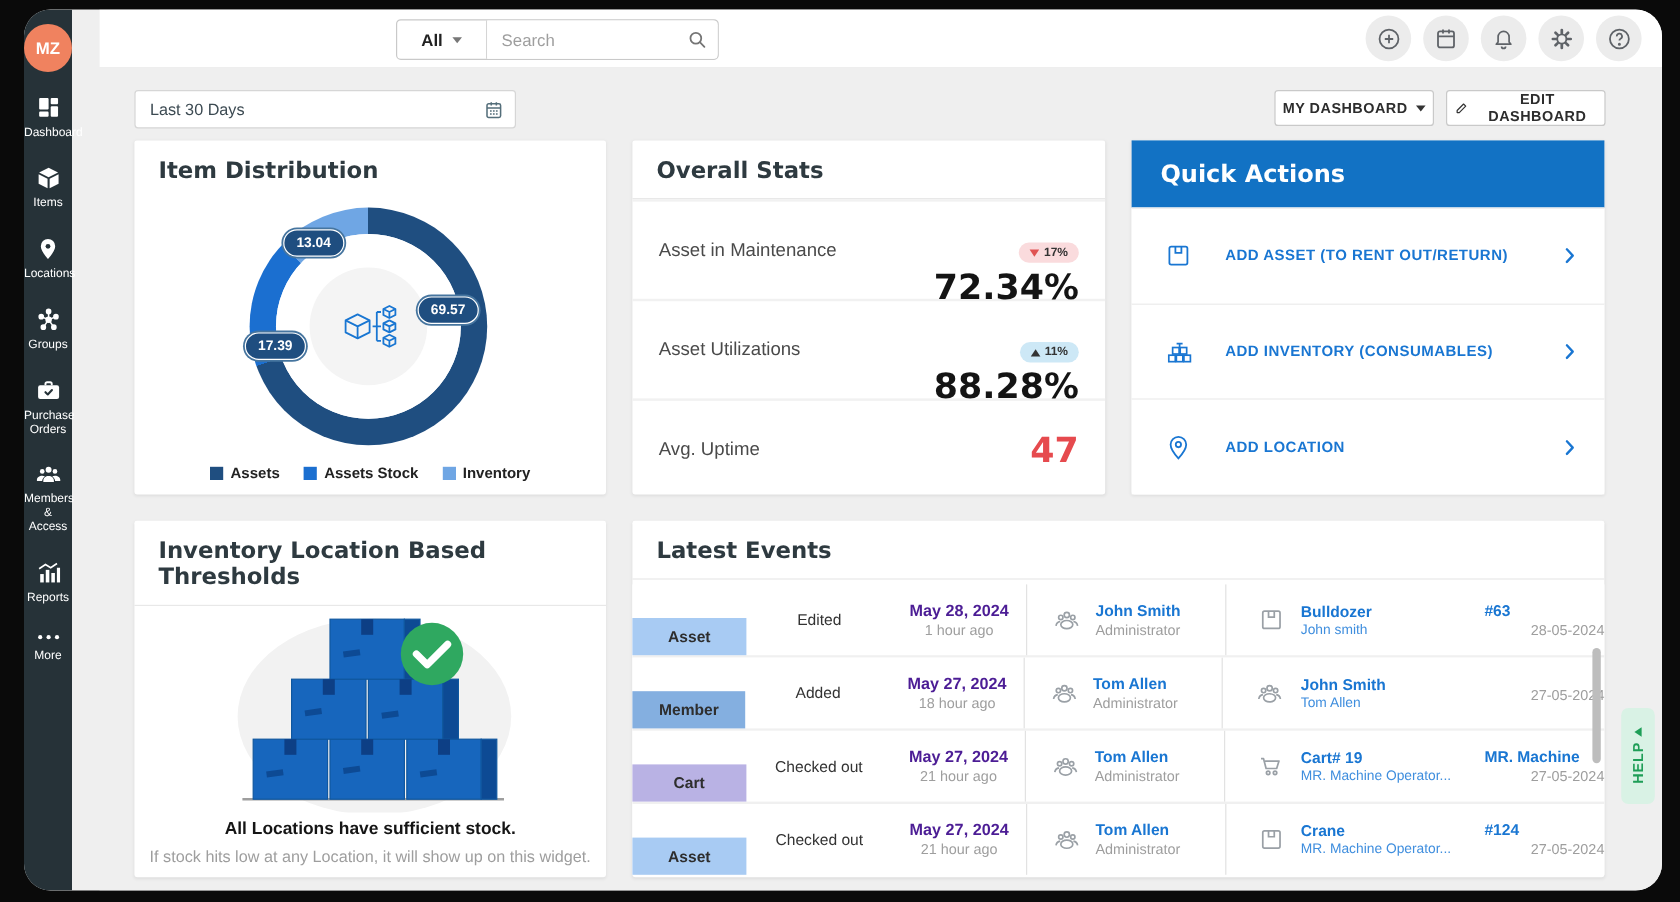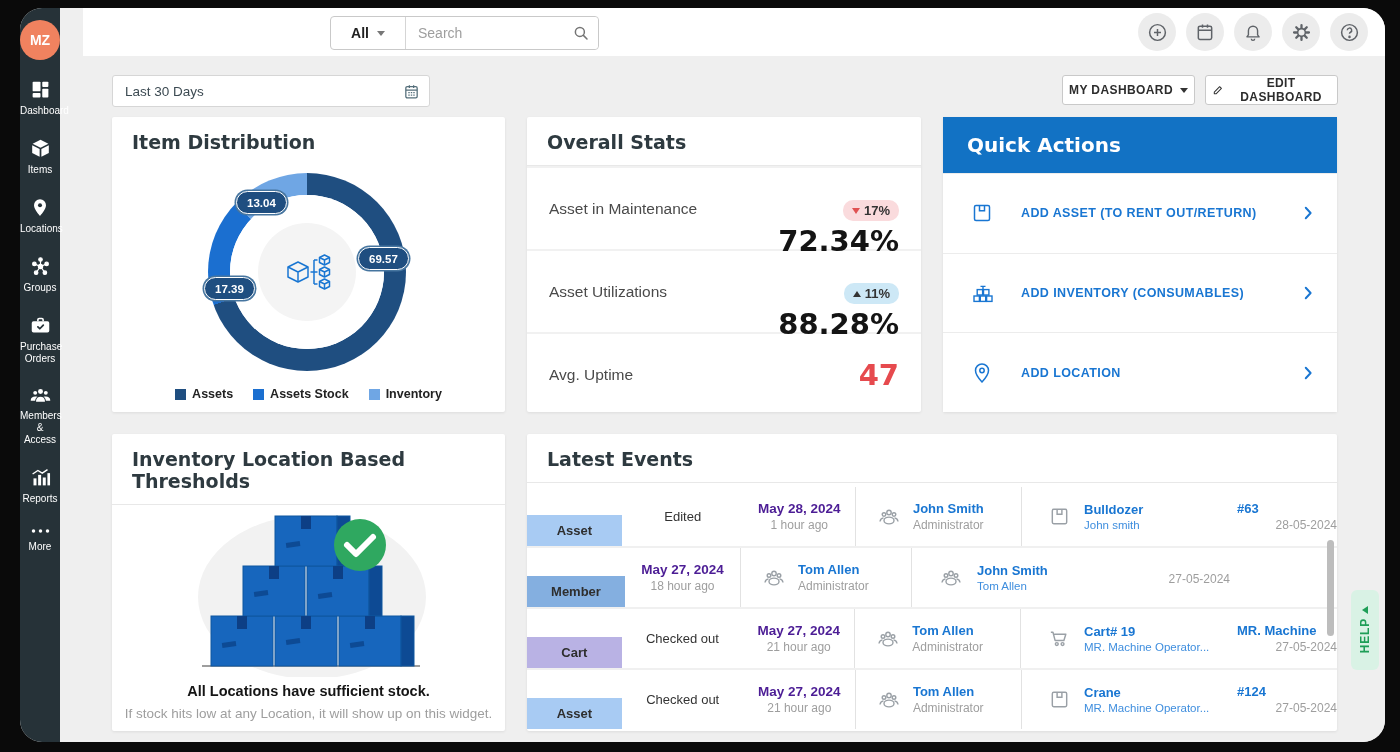--- a/index.html
+++ b/index.html
@@ -57,35 +57,35 @@
 
   
   .card-dist{left:29px;top:61px;width:393px;height:295px;}
   .donut{position:absolute;left:96px;top:56px;width:198px;height:198px;border-radius:50%;}
   .donut::before{content:'';position:absolute;inset:22px;background:#fff;border-radius:50%;}
   .donut-center{position:absolute;left:50px;top:50px;width:98px;height:98px;border-radius:50%;
                 background:#f4f4f4;display:flex;align-items:center;justify-content:center;}
   .pill{position:absolute;height:21px;padding:0 10px;border-radius:12px;background:#1f4e80;
         border:1.5px solid #fff;box-shadow:0 0 0 1.5px #46759f;color:#fff;font-size:11.5px;
         font-weight:bold;display:flex;align-items:center;}
-  .pill-a{left:246px;top:130px;}
+  .pill-a{left:236px;top:130px;}
   .pill-b{left:92px;top:160px;}
   .pill-c{left:124px;top:74px;}
   .legend{position:absolute;left:0;bottom:11px;width:100%;display:flex;justify-content:center;gap:20px;}
   .legend-item{display:flex;align-items:center;gap:6px;font-size:12.5px;font-weight:bold;color:#222;}
   .swatch{width:11px;height:11px;display:inline-block;}
 
   
   .card-stats{left:444px;top:61px;width:394px;height:295px;}
   .stat-row{height:83px;box-sizing:border-box;border-top:2px solid #f1f1f1;padding:0 22px;
             display:flex;align-items:center;justify-content:space-between;}
   .stat-row:first-of-type{border-top:none;}
   .stat-label{font-size:15.5px;color:#4a4a4a;}
   .stat-right{text-align:right;display:flex;flex-direction:column;align-items:flex-end;gap:3px;}
-  .badge{display:inline-flex;align-items:center;gap:4px;font-size:13px;font-weight:bold;
+  .badge{display:inline-flex;align-items:center;gap:4px;font-size:10px;font-weight:bold;
          color:#333;padding:3px 9px;border-radius:10px;margin-top:41px;}
   .badge-down{background:#fadbdd;}
   .badge-up{background:#cde8f6;}
   .tri-down{width:0;height:0;border-left:4px solid transparent;border-right:4px solid transparent;
             border-top:6px solid #e05252;}
   .tri-up{width:0;height:0;border-left:4px solid transparent;border-right:4px solid transparent;
           border-bottom:6px solid #333;}
   .stat-value{font-size:29px;font-weight:bold;color:#141414;font-family:"DejaVu Sans",sans-serif;}
   .stat-red{color:#e64a4e;}
 
@@ -508,20 +508,21 @@
                 </span>
             <span class="ev-ref-block">
               <div class="ev-ref-id">#63</div>
               <div class="ev-ref-date">28-05-2024</div>
                 </span>
           </div>
         </div>
 
         <div class="ev-row">
           <div class="ev-type" style="background: rgb(132, 175, 224);">Member</div>
+          <div class="ev-action">Added</div>
           <div class="ev-date">
             <span class="ev-date-main">May 27, 2024</span>
             <span class="ev-ago">18 hour ago</span>
           </div>
           <div class="ev-user">
             <svg width="26" height="22" viewBox="0 0 26 22" fill="none" stroke="#9aa0a6" stroke-width="1.4">
               <circle cx="8" cy="8.5" r="1.8"></circle>
                   <circle cx="18" cy="8.5" r="1.8"></circle>
                   <circle cx="13" cy="6.5" r="2.2"></circle>
               <ellipse cx="13" cy="14.5" rx="5" ry="3.4"></ellipse>

